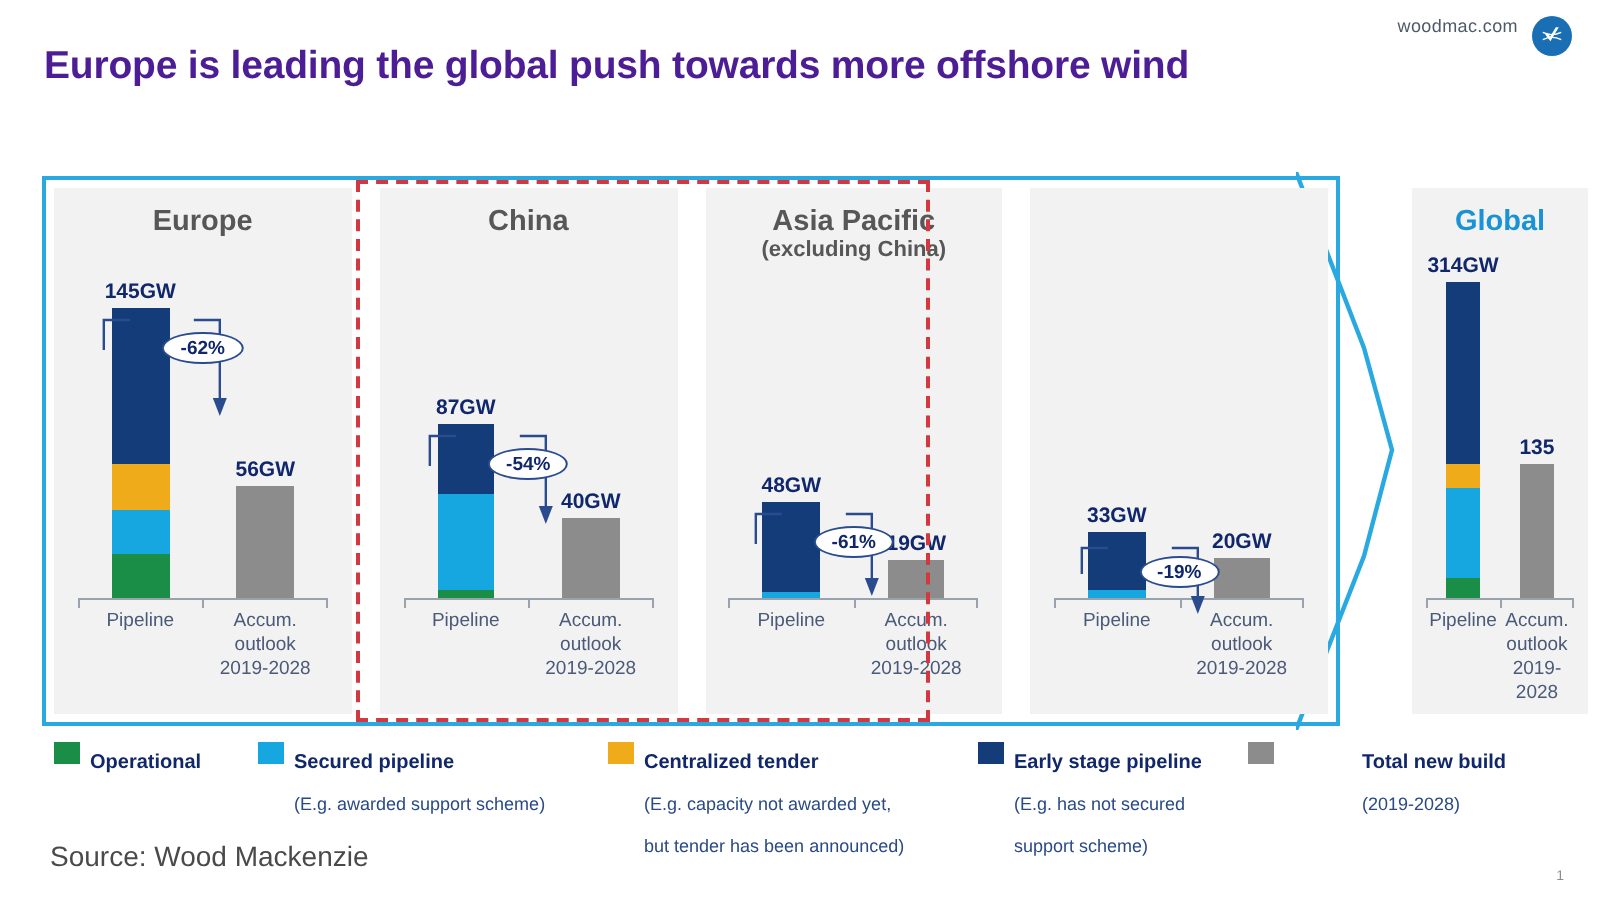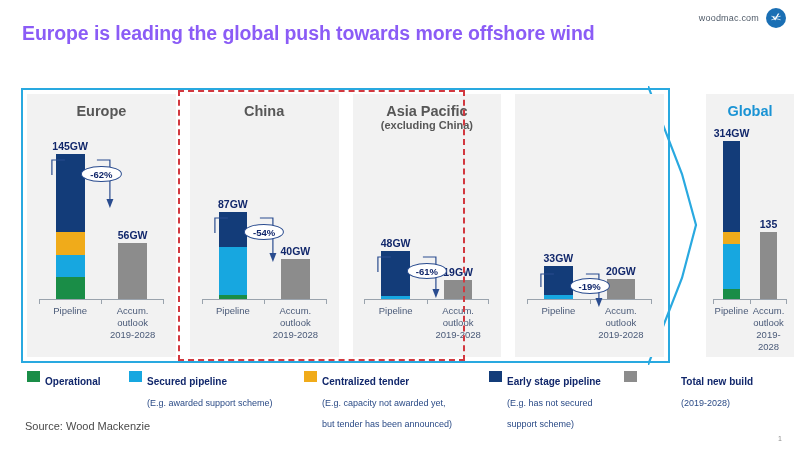--- a/index.html
+++ b/index.html
@@ -6,34 +6,34 @@
   body{
     width:800px;height:450px;overflow:hidden;
     background:#ffffff;
     font-family:"Liberation Sans", sans-serif;
     position:relative;
     color:#1b2f63;
   }
   
   .brand{
     position:absolute;top:8px;right:14px;
-    display:flex;align-items:center;gap:7px;
+    display:flex;gap:7px;
   }
   .brand-text{
     font-size:9px;color:#4f5a68;letter-spacing:.2px;
   }
   .brand-logo{
     width:20px;height:20px;border-radius:50%;
     background:#1a6fb4;
     display:flex;align-items:center;justify-content:center;
   }
   .brand-logo svg{display:block;}
   .title{
     position:absolute;left:22px;top:22px;
-    font-size:19.5px;font-weight:bold;color:#8b5cf6;
+    font-size:19.5px;font-weight:bold;color:#4c1d95;
     letter-spacing:-0.1px;
   }
   
   .frame{
     position:absolute;left:21px;top:88px;width:649px;height:275px;
     border:2px solid #29a9e0;
     box-sizing:border-box;
     background:#ffffff;
   }
   
@@ -138,21 +138,21 @@
   .legend-title{font-size:10px;font-weight:bold;color:#11276b;white-space:nowrap;}
   .legend-note{font-size:9px;color:#2a4a86;white-space:nowrap;}
   .li-operational{width:102px;}
   .li-secured{width:175px;}
   .li-tender{width:185px;}
   .li-early{width:135px;}
   .li-total{width:110px;gap:44px;}
   
   .source{
     position:absolute;left:25px;top:420px;
-    font-size:11px;color:#4a4a4a;
+    font-size:14px;color:#4a4a4a;
   }
   .pagenum{
     position:absolute;right:18px;bottom:8px;font-size:7px;color:#8d8d8d;
   }
 </style>
 </head>
 <body>
 
 <div class="brand">
   <span class="brand-text">woodmac.com</span>

